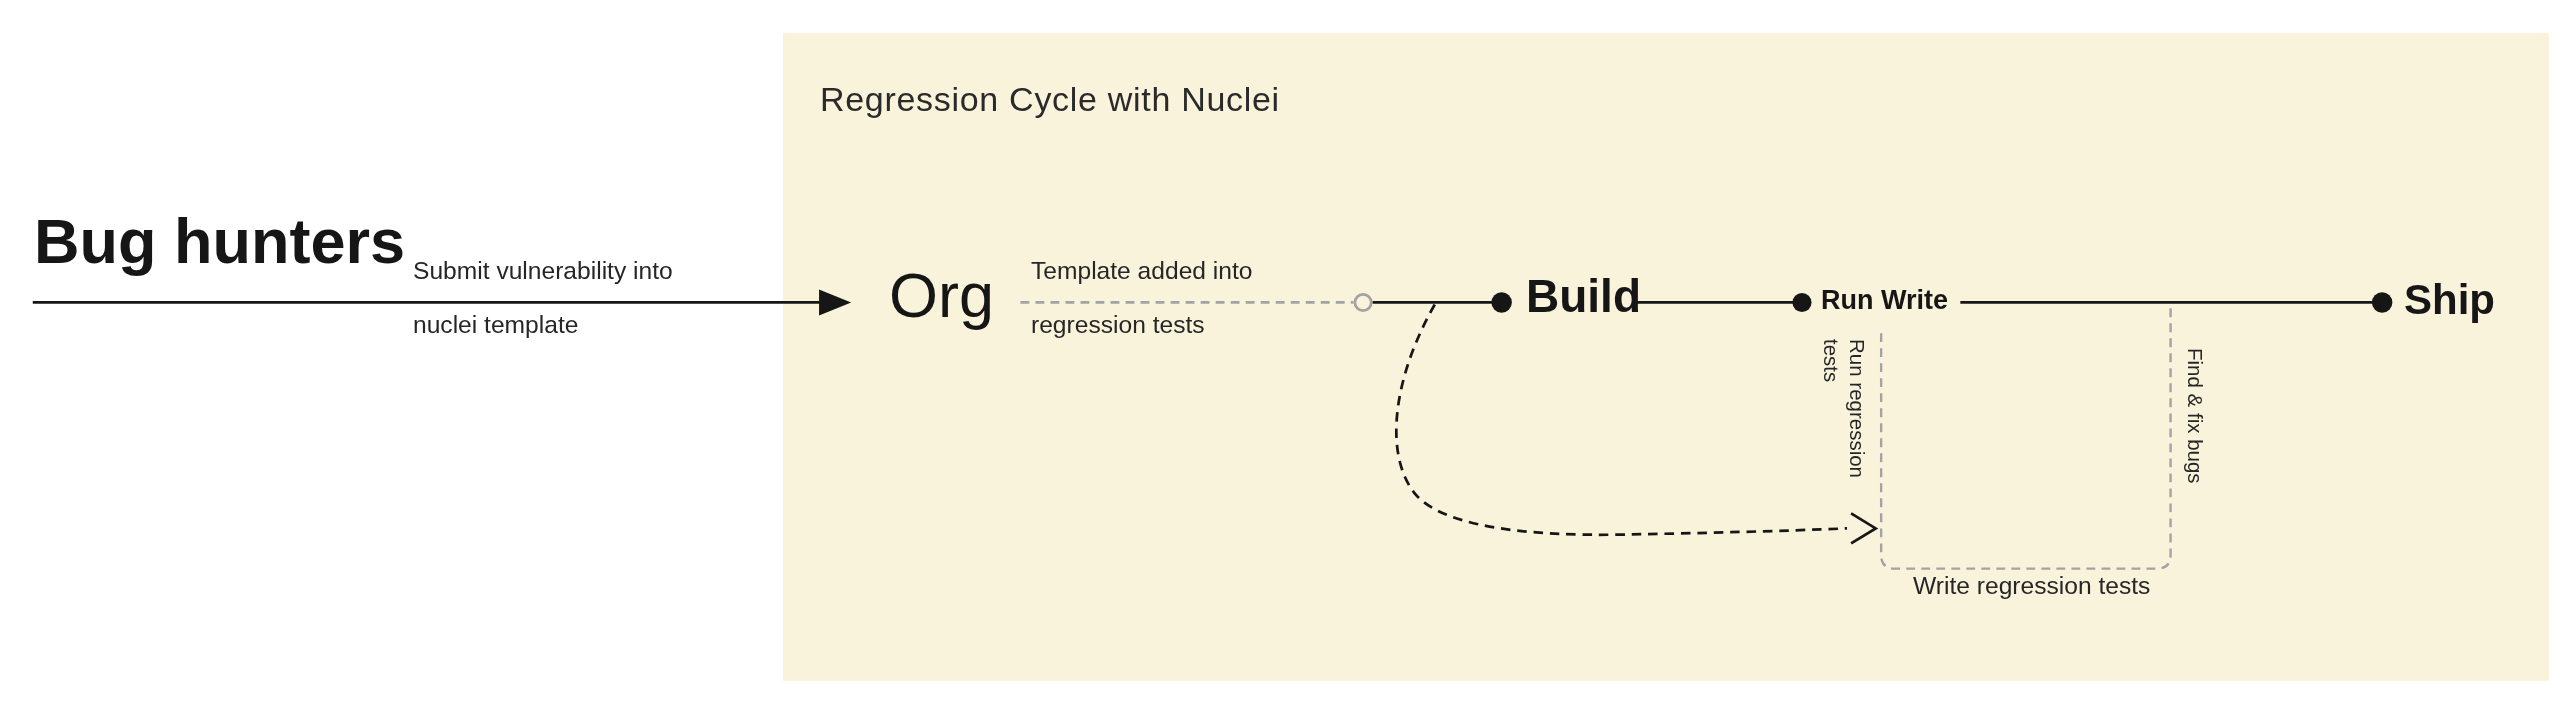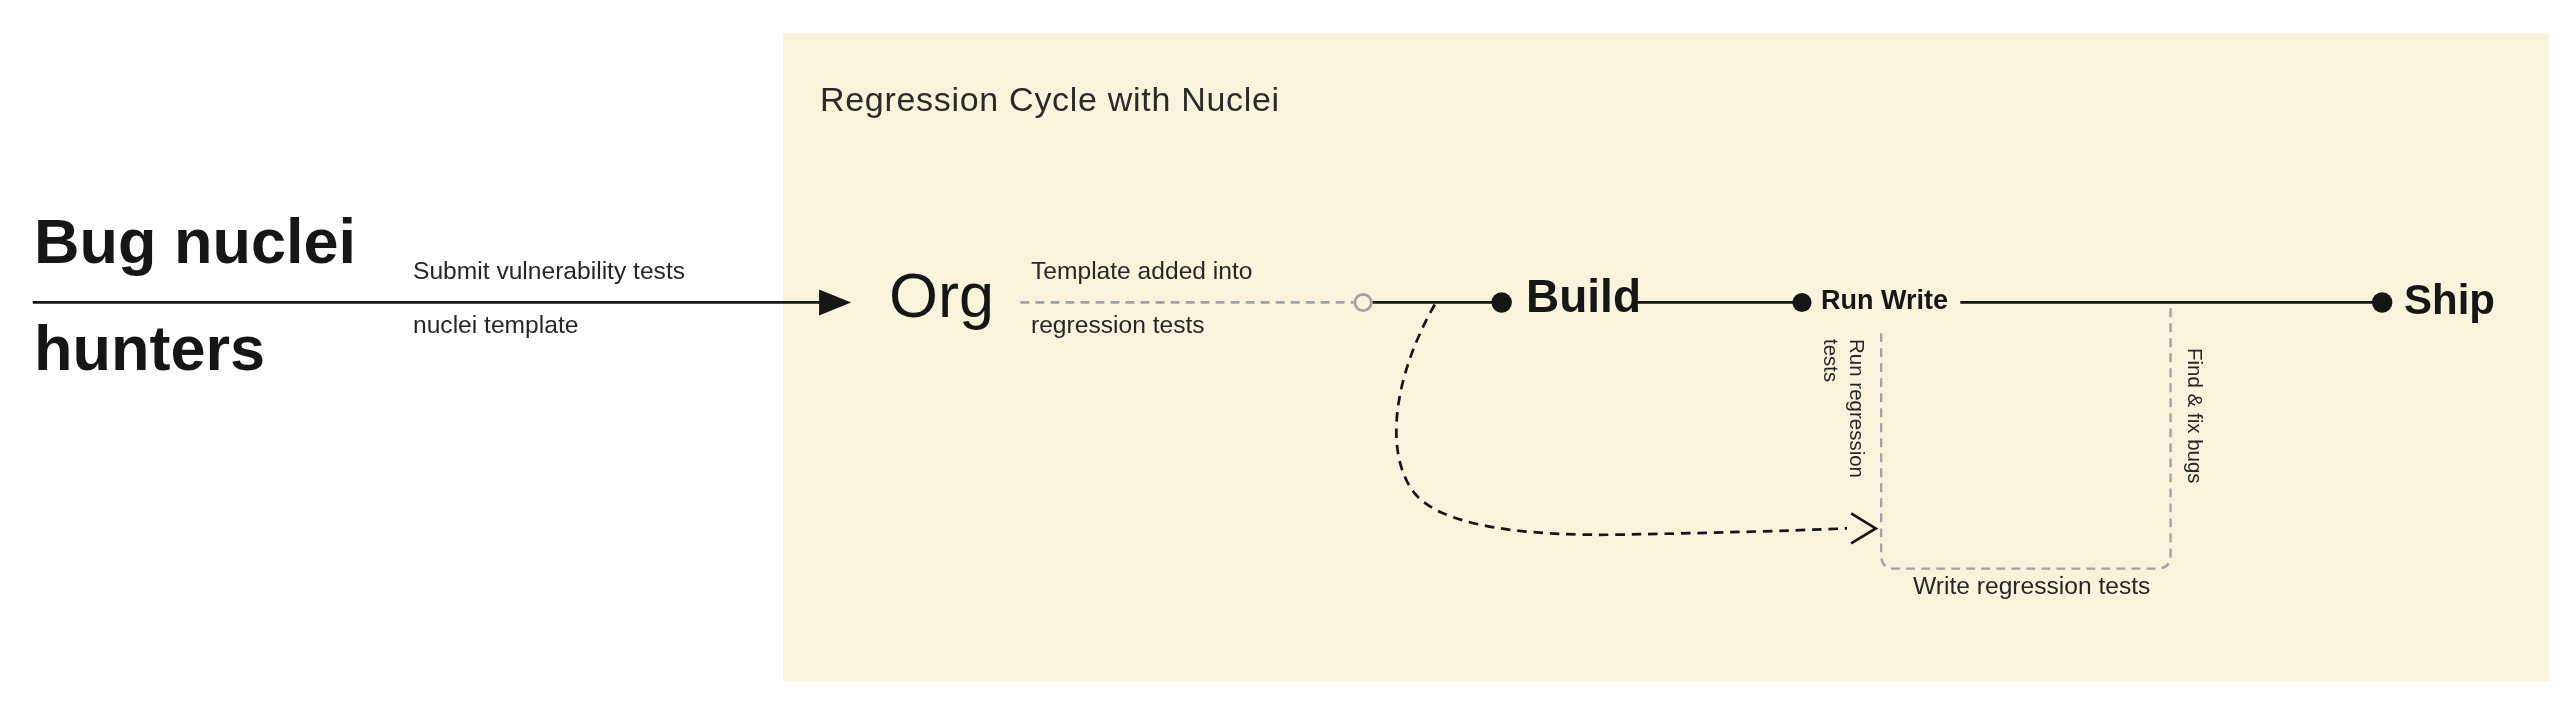--- a/index.html
+++ b/index.html
@@ -61,24 +61,23 @@
     <circle cx="3490" cy="443" r="15" fill="var(--ink)"></circle>
 
     <path d="M 2756 488 L 2756 813 Q 2756 833 2776 833 L 3160 833 Q 3180 833 3180 813 L 3180 449" fill="none" stroke="var(--gray)" stroke-width="3.5" stroke-dasharray="13 9"></path>
 
     <path d="M 2102 446 C 2040 555, 2028 665, 2072 722 C 2110 770, 2230 786, 2380 783 C 2490 781, 2610 778, 2706 774" fill="none" stroke="var(--ink)" stroke-width="4" stroke-dasharray="14 10"></path>
     <path d="M 2712 752 L 2748 774 L 2712 796" fill="none" stroke="var(--ink)" stroke-width="4"></path>
   </svg>
 
   <div class="abs title" style="left:820px;top:82px;">Regression Cycle with Nuclei</div>
 
-  <div class="abs actor" style="left:34px;top:210px;">Bug nuclei</div>
-  <div class="abs actor" style="left:34px;top:317px;">hunters</div>
+  <div class="abs actor" style="left:34px;top:210px;">Bug hunters</div>
 
-  <div class="abs lbl" style="left:413px;top:259px;">Submit vulnerability tests</div>
+  <div class="abs lbl" style="left:413px;top:259px;">Submit vulnerability into</div>
   <div class="abs lbl" style="left:413px;top:313px;">nuclei template</div>
 
   <div class="abs node-xl" style="left:889px;top:264px;">Org</div>
 
   <div class="abs lbl" style="left:1031px;top:259px;">Template added into</div>
   <div class="abs lbl" style="left:1031px;top:313px;">regression tests</div>
 
   <div class="abs node-lg" style="left:1526px;top:273px;">Build</div>
 
   <div class="abs node-sm" style="left:1821px;top:287px;">Run Write</div>

